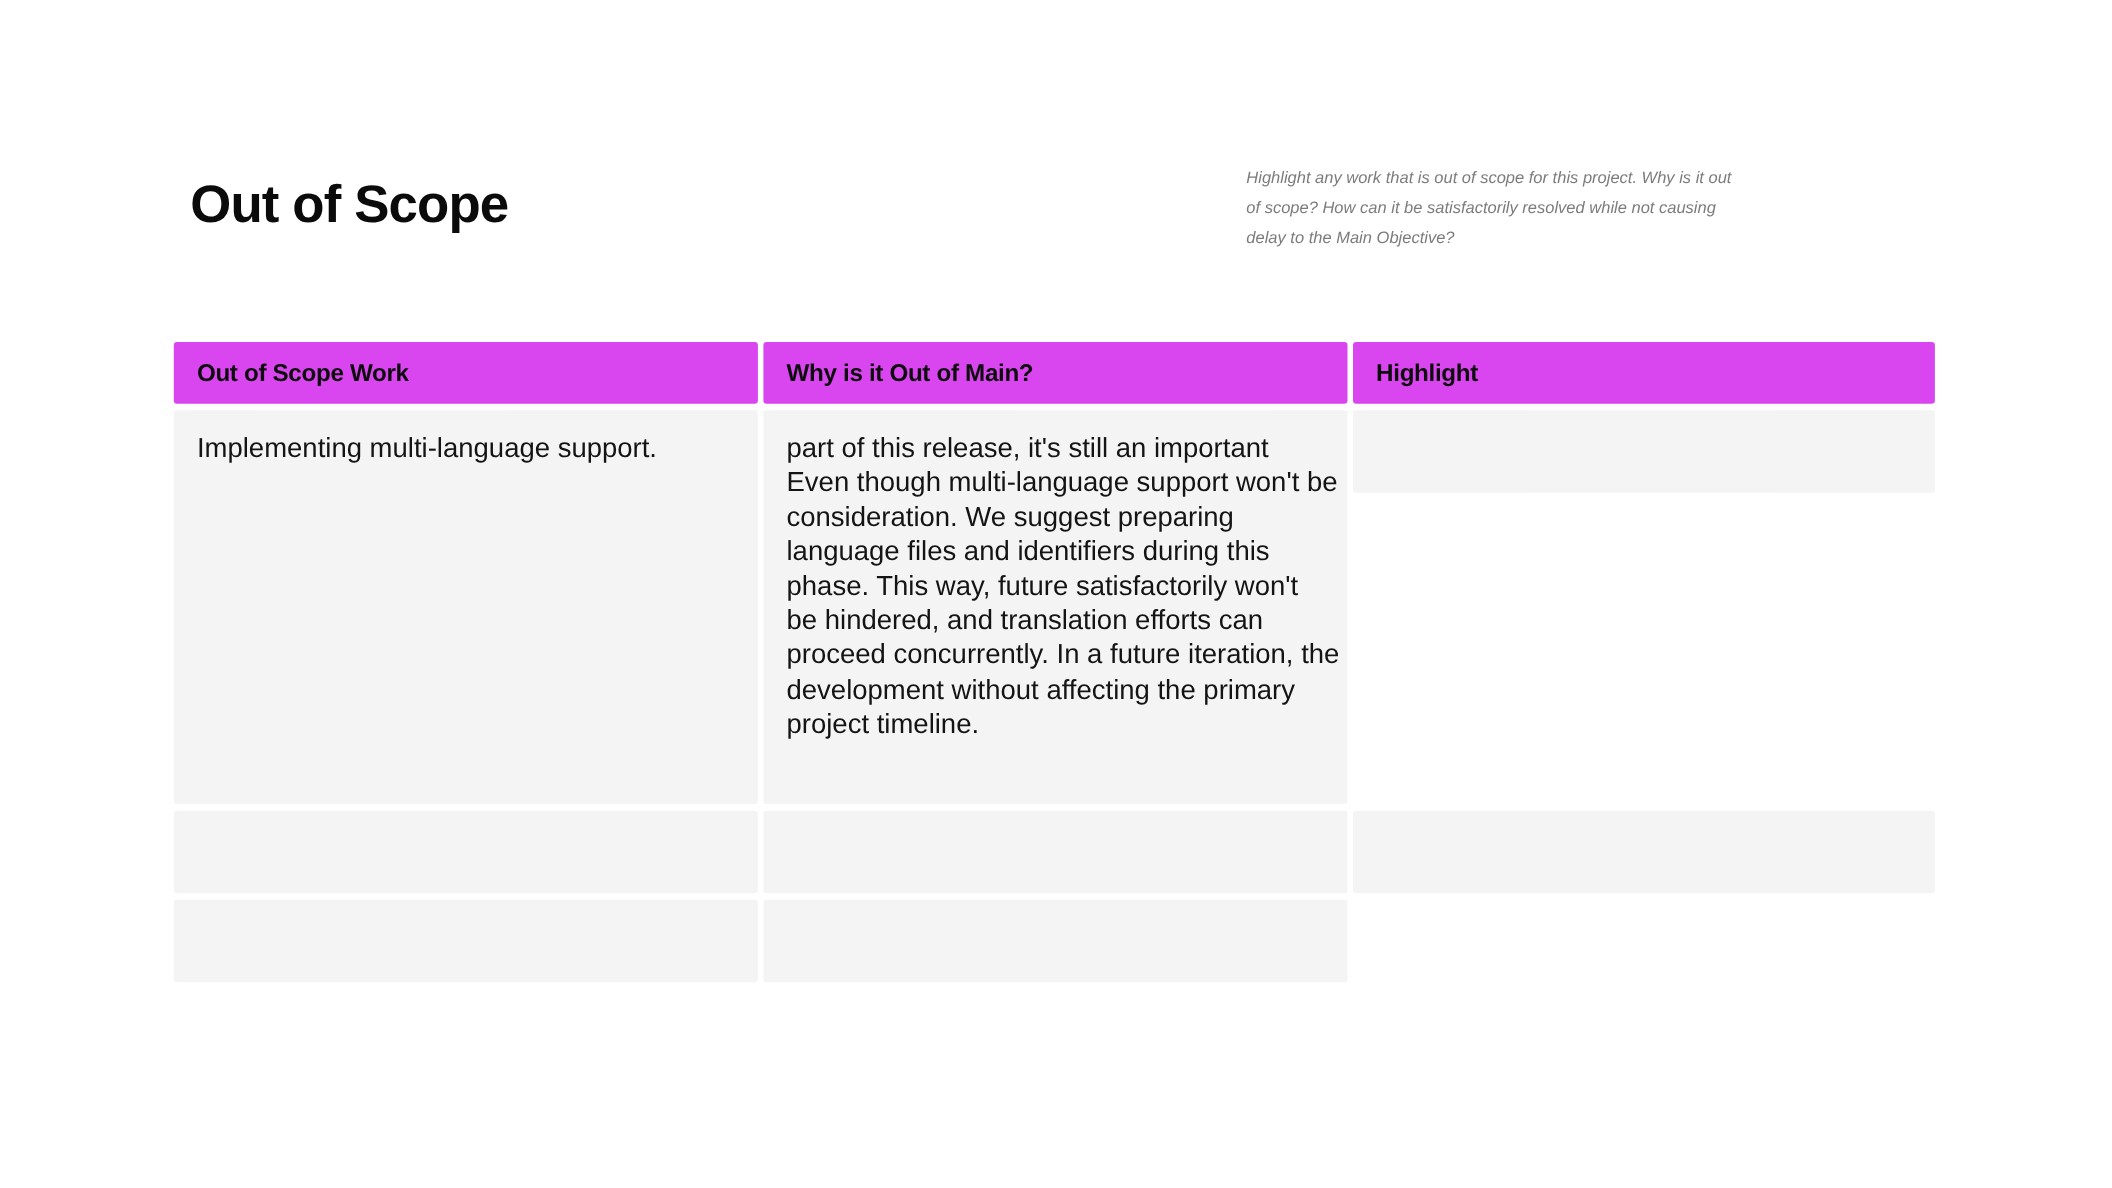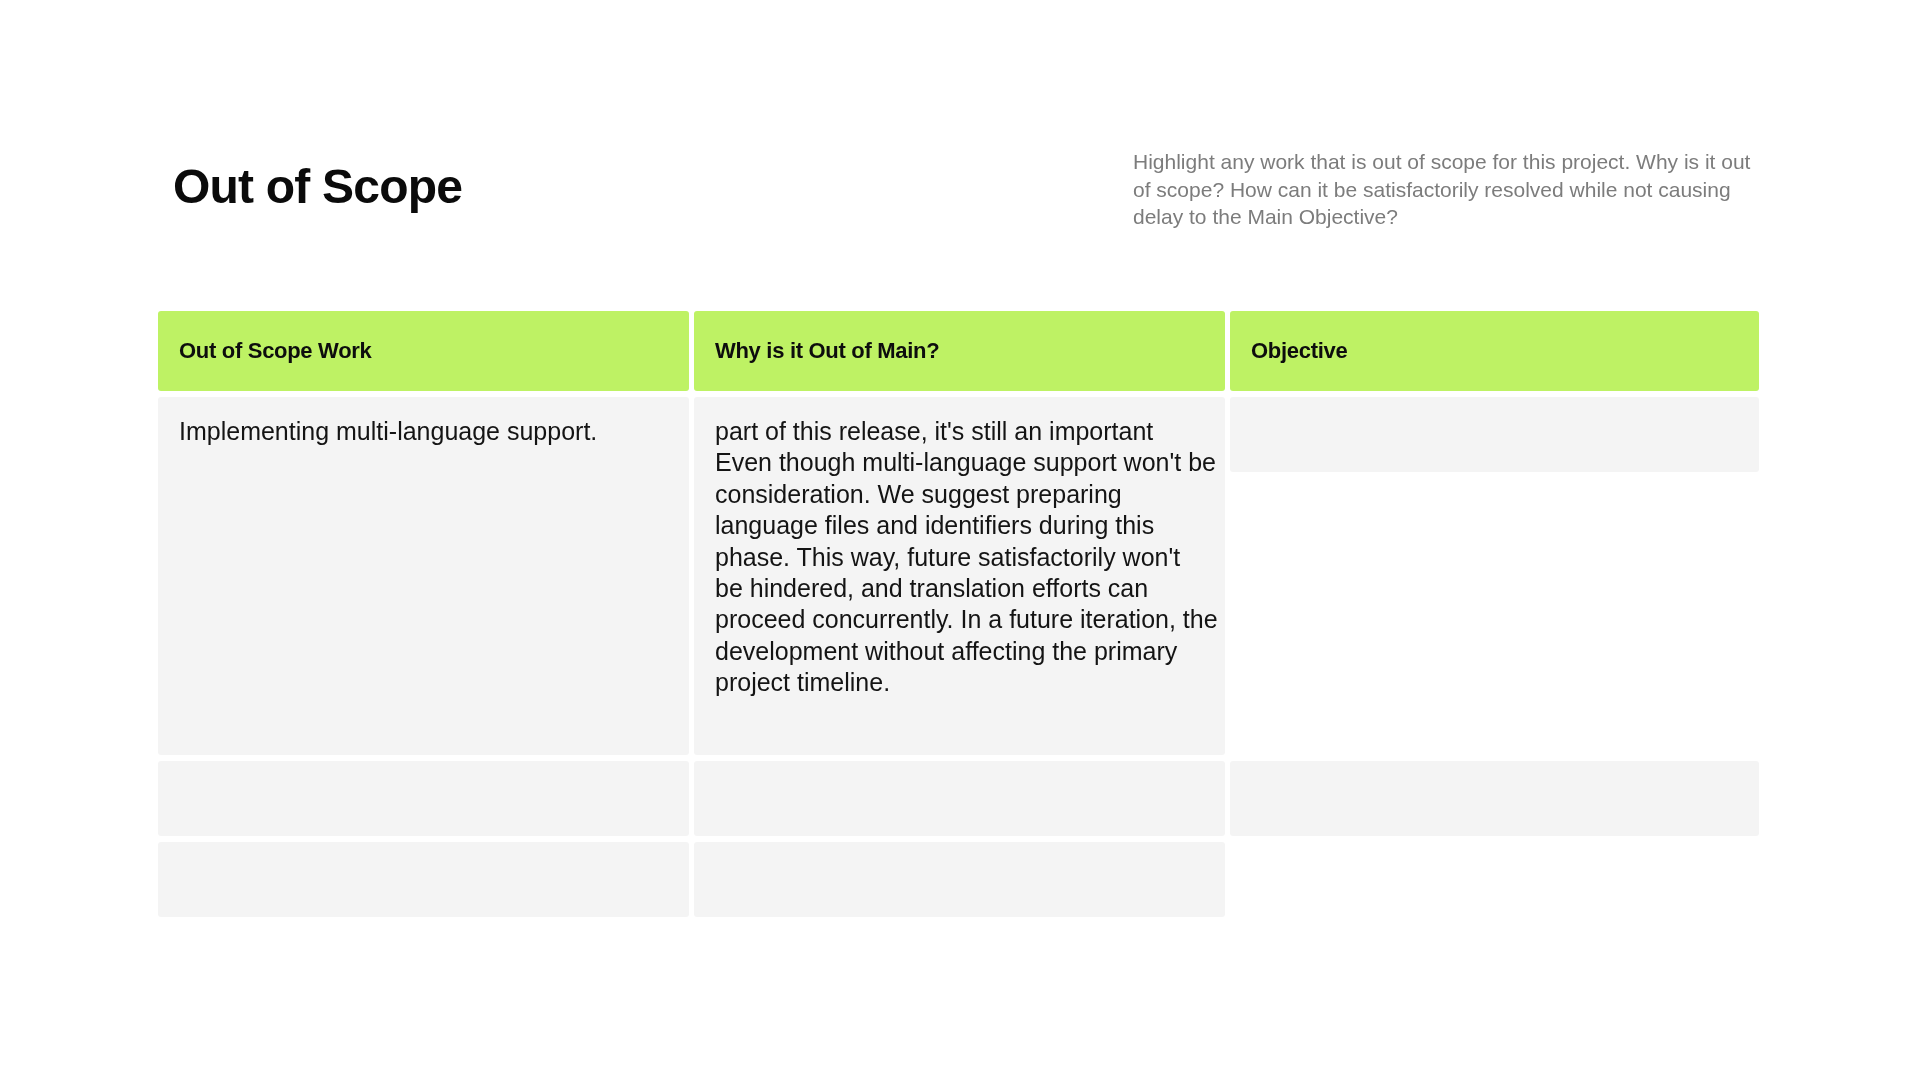--- a/index.html
+++ b/index.html
@@ -26,21 +26,22 @@
     line-height: 56px;
     color: #0b0b0b;
     white-space: nowrap;
   }
   .page-subtitle {
     position: absolute;
     left: 1133px;
     top: 148px;
     width: 630px;
     margin: 0;
-    font-size: 21px;
+    font-size: 15px;
+    font-style: italic;
     line-height: 27.5px;
     color: #7c7c7c;
   }
   .page-subtitle .line { display: block; white-space: nowrap; }
 
   .scope-table {
     position: absolute;
     left: 158px;
     top: 311px;
     width: 1601px;
@@ -48,22 +49,22 @@
     grid-template-columns: 531px 531px 529px;
     column-gap: 5px;
     row-gap: 6px;
   }
   .cell {
     border-radius: 3px;
     box-sizing: border-box;
     padding: 0 18px 0 21px;
   }
   .cell.header {
-    background: #bef264;
-    height: 80px;
+    background: #d946ef;
+    height: 56px;
     display: flex;
     align-items: center;
     font-weight: 700;
     font-size: 22px;
     letter-spacing: -0.3px;
     color: #0d0d0d;
   }
   .cell.body {
     background: #f4f4f4;
     font-size: 25px;
@@ -88,21 +89,21 @@
 
 <div class="scope-table">
 
   <div class="cell header">
     <span>Out of Scope Work</span>
   </div>
   <div class="cell header">
     <span>Why is it Out of Main?</span>
   </div>
   <div class="cell header">
-    <span>Objective</span>
+    <span>Highlight</span>
   </div>
 
   <div class="cell body row-main">
     <span class="line">Implementing multi-language support.</span>
   </div>
   <div class="cell body row-main">
     <span class="line">part of this release, it's still an important</span>
     <span class="line">Even though multi-language support won't be</span>
     <span class="line">consideration. We suggest preparing</span>
     <span class="line">language files and identifiers during this</span>

